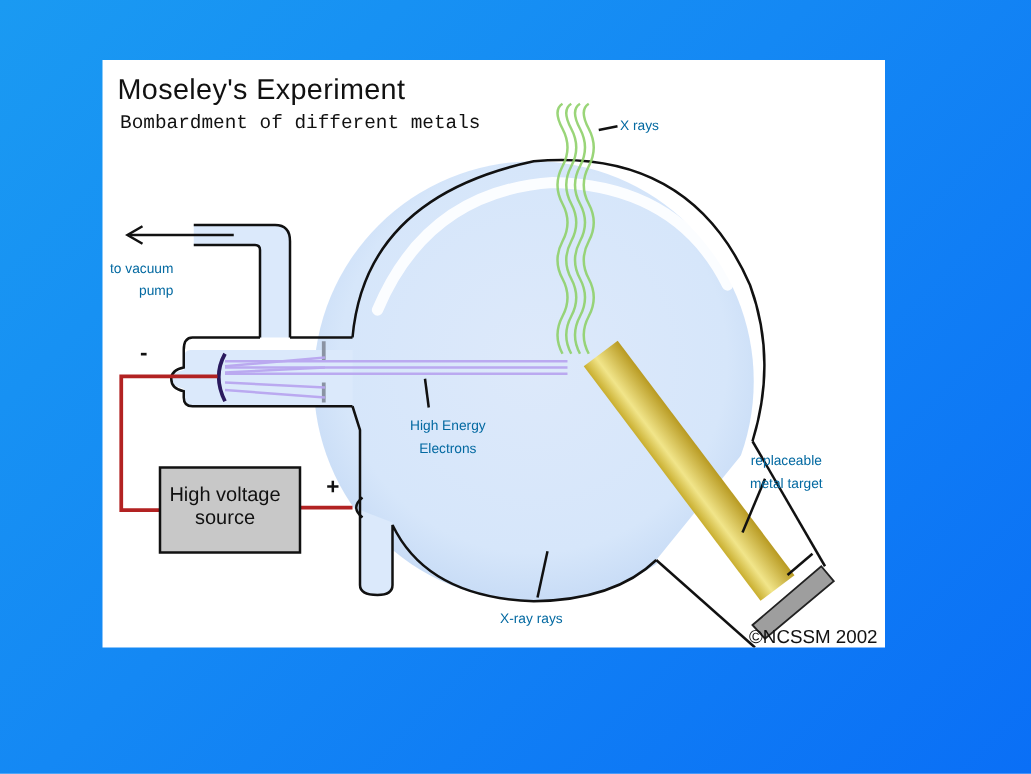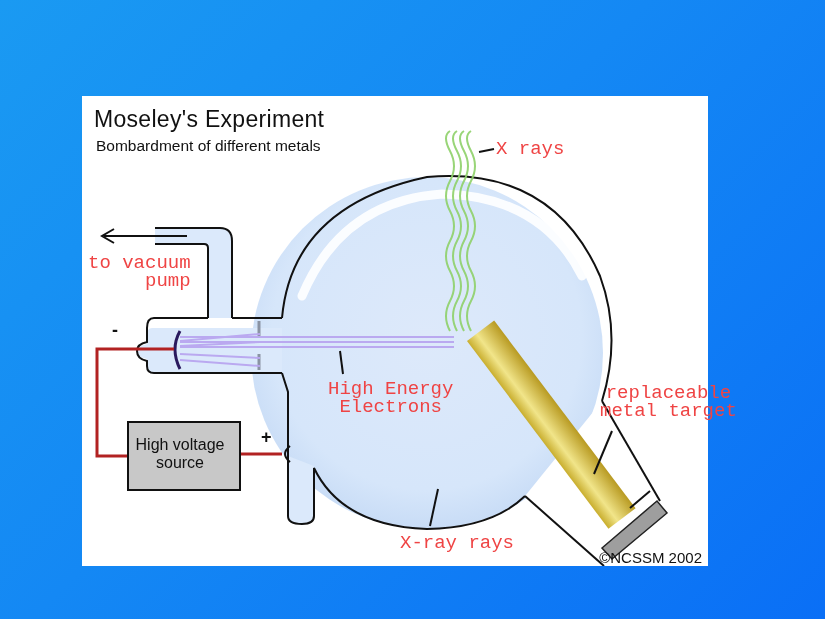--- a/index.html
+++ b/index.html
@@ -5,32 +5,31 @@
     html, body { margin: 0; padding: 0; }
     body {
       width: 825px; height: 619px; overflow: hidden;
       background: linear-gradient(135deg, #1a9af2 0%, #1488f4 45%, #0a6ff6 100%);
       position: relative;
       font-family: "Liberation Sans", "DejaVu Sans", sans-serif;
     }
     .panel {
       position: absolute; left: 82px; top: 48px; width: 626px; height: 470px;
       background: #ffffff;
-      margin-top: 48px;
     }
     svg { position: absolute; left: 0; top: 0; }
     .title {
       position: absolute; left: 12px; top: 10px;
       font-size: 23px; color: #111; letter-spacing: 0.3px; white-space: nowrap;
     }
     .subtitle {
       position: absolute; left: 14px; top: 40px;
-      font-size: 15.5px; line-height: 20px; color: #111; text-align: right; white-space: nowrap;
+      font-size: 15.5px; line-height: 20px; color: #111; text-align: right; white-space: nowrap; font-family: Liberation Mono, monospace;
     }
-    .lbl { position: absolute; font-size: 19px; color: #ef4444; line-height: 18px; white-space: nowrap; font-family: Liberation Mono, monospace; }
+    .lbl { position: absolute; font-size: 11px; color: #0369a1; line-height: 18px; white-space: nowrap; }
     .center { text-align: center; }
     .box-text {
       position: absolute; left: 46px; top: 340px; width: 104px;
       text-align: center; font-size: 16px; line-height: 18px; color: #111;
     }
     .sign { position: absolute; font-size: 18px; font-weight: bold; color: #111; }
     .copy { position: absolute; right: 6px; bottom: 0; font-size: 15px; color: #111; }
   </style>
 </head>
 <body>
@@ -136,21 +135,21 @@
     <div>pump</div>
   </div>
 
   <div class="lbl" style="left:414px; top:44px;">X rays</div>
 
   <div class="lbl center" style="left:246px; top:284px;">
     <div>High Energy</div>
     <div>Electrons</div>
   </div>
 
-  <div class="lbl center" style="left:518px; top:288px;">
+  <div class="lbl center" style="left:518px; top:312px;">
     <div>replaceable</div>
     <div>metal target</div>
   </div>
 
   <div class="lbl" style="left:318px; top:438px;">X-ray rays</div>
 
   <div class="box-text">
     <div>High voltage</div>
     <div>source</div>
   </div>

